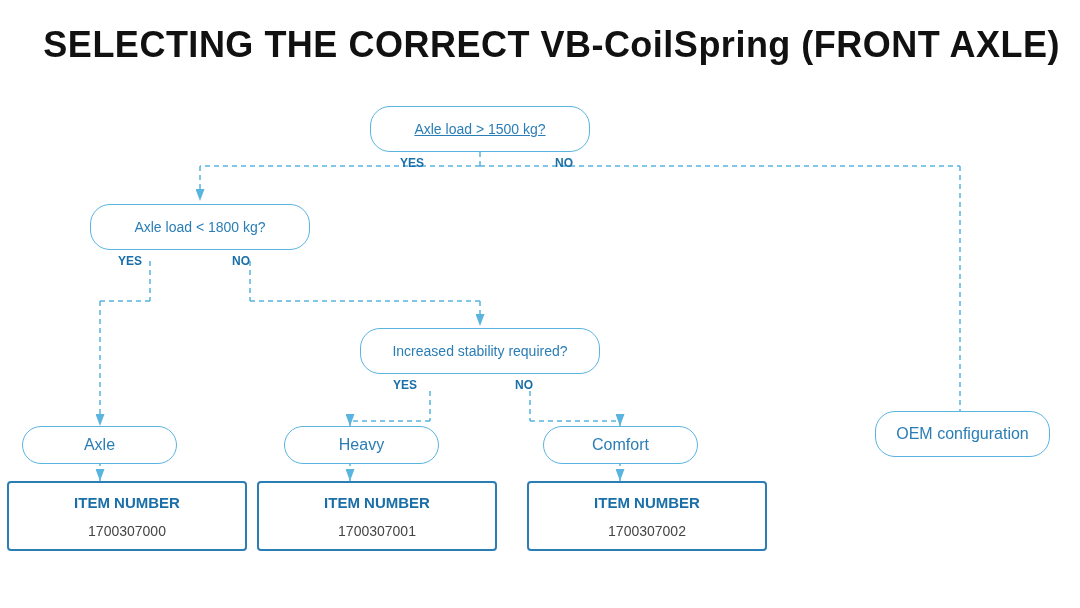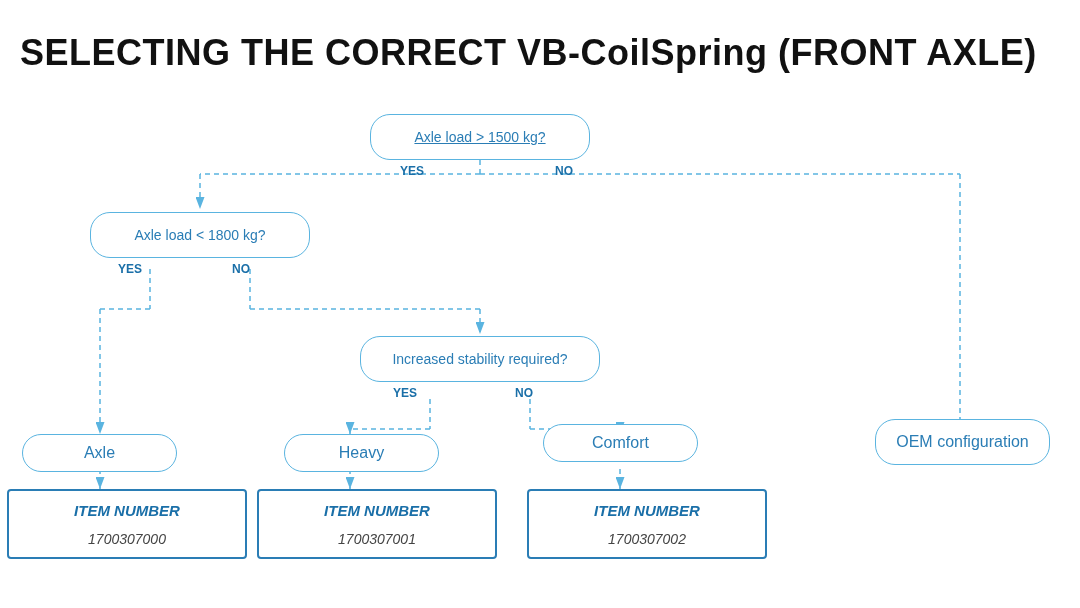--- a/index.html
+++ b/index.html
@@ -9,22 +9,22 @@
       background: #ffffff;
       font-family: Arial, sans-serif;
       overflow: hidden;
       position: relative;
     }
 
     .page-title {
       font-size: 36px;
       font-weight: 900;
       color: #111111;
-      text-align: left;
-      padding: 32px 20px 10px;
+      text-align: right;
+      padding: 24px 20px 10px;
       letter-spacing: 0.5px;
     }
 
     .diagram-area {
       position: relative;
       width: 100%;
       height: 490px;
       margin-top: 10px;
     }
 
@@ -70,21 +70,20 @@
       position: absolute;
       border: 2px solid #2a7db5;
       border-radius: 4px;
       background: #ffffff;
       text-align: center;
       display: flex;
       flex-direction: column;
       align-items: center;
       justify-content: center;
       padding: 8px 10px;
-      font-style: italic;
     }
 
     .item-box .item-label {
       font-weight: 900;
       font-size: 15px;
       color: #1a6fa8;
     }
 
     .item-box .item-number {
       font-size: 14px;
@@ -184,21 +183,21 @@
   </div>
 
   <div class="result-box" style="left: 22px; top: 340px; width: 155px; height: 38px;">
     <span>Axle</span>
   </div>
 
   <div class="result-box" style="left: 284px; top: 340px; width: 155px; height: 38px;">
     <span>Heavy</span>
   </div>
 
-  <div class="result-box" style="left: 543px; top: 330px; width: 155px; height: 38px;">
+  <div class="result-box" style="left: 543px; top: 340px; width: 155px; height: 38px;">
     <span>Comfort</span>
   </div>
 
   <div class="result-box" style="left: 875px; top: 325px; width: 175px; height: 46px;">
     <span>OEM configuration</span>
   </div>
 
   <div class="item-box" style="left: 7px; top: 395px; width: 240px; height: 70px;">
     <span class="item-label">ITEM NUMBER</span>
     <span class="item-number">1700307000</span>

